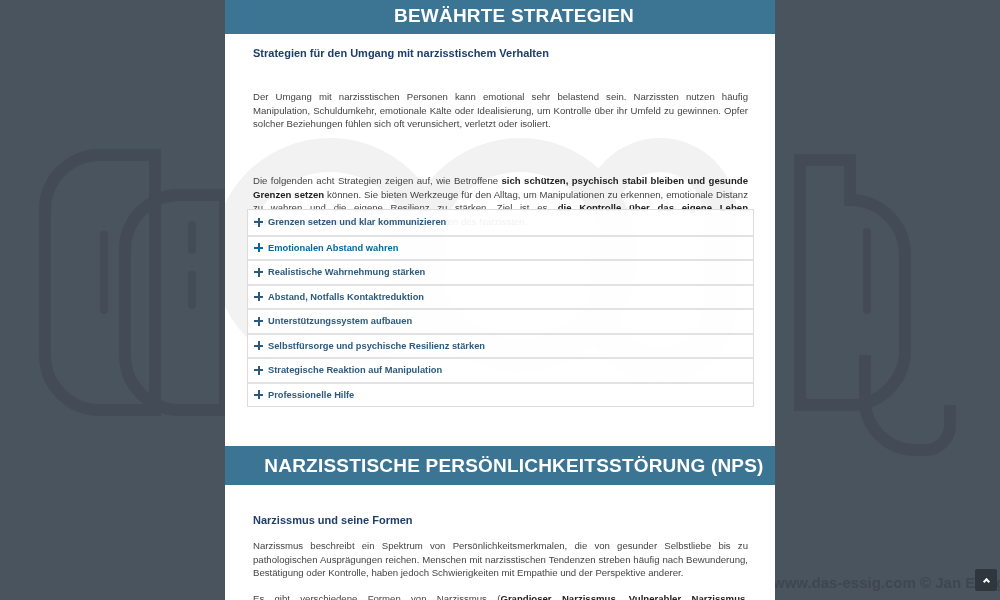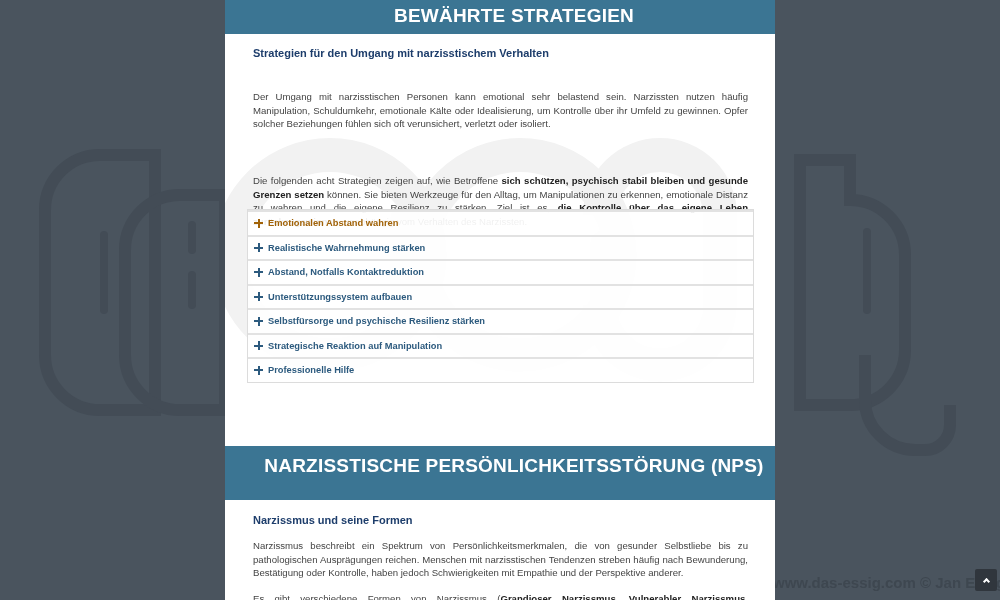--- a/index.html
+++ b/index.html
@@ -20,21 +20,21 @@
   .page-wm {
     position: absolute; left: -225px; top: 0; width: 1000px; height: 600px;
     pointer-events: none; z-index: 0;
   }
   .section-header {
     position: absolute; left: 0; width: 550px; background: #3b7593;
     color: #ffffff; text-align: center; font-weight: bold;
     font-size: 19px; letter-spacing: 0.2px; z-index: 2; padding-left: 28px;
   }
   .sh1 { top: 0; height: 34px; line-height: 31px; }
-  .sh2 { top: 446px; height: 54px; line-height: 39px; }
+  .sh2 { top: 446px; height: 39px; line-height: 39px; }
   .content { position: absolute; left: 28px; width: 495px; z-index: 2; }
   .sub-title {
     color: #1d3d6b; font-weight: bold; font-size: 11px;
   }
   .para {
     color: #444; font-size: 9.6px; line-height: 13.5px; text-align: justify;
   }
   .para b { color: #222; }
   .accordion {
     position: absolute; left: 22px; top: 209px; width: 507px; z-index: 2;
@@ -48,21 +48,21 @@
   .acc-item.sep { border-top: 2px solid #e2e2e2; }
   .plus {
     width: 9px; height: 9px; position: relative; margin-right: 5px; flex: none;
   }
   .plus::before, .plus::after {
     content: ""; position: absolute; background: currentColor;
   }
   .plus::before { left: 0; top: 3.5px; width: 9px; height: 2px; }
   .plus::after { left: 3.5px; top: 0; width: 2px; height: 9px; }
   .acc-item { color: #2c5a7e; }
-  .acc-item.active { color: #a16207; align-items: center; }
+  .acc-item.active { color: #0369a1; align-items: center; }
   .acc-label { font-size: 9.3px; font-weight: bold; }
   .footer-mark {
     position: absolute; left: 773px; top: 574px; color: #3e4750;
     font-size: 15px; font-weight: bold; z-index: 0; white-space: nowrap;
   }
   .to-top {
     position: absolute; left: 975px; top: 569px; width: 22px; height: 22px;
     background: #30363d; border-radius: 2px; z-index: 3; display: flex;
     align-items: center; justify-content: center; cursor: pointer;
   }
@@ -112,20 +112,24 @@
   <div class="content" style="top:90px;">
     <p class="para">Der Umgang mit narzisstischen Personen kann emotional sehr belastend sein. Narzissten nutzen häufig Manipulation, Schuldumkehr, emotionale Kälte oder Idealisierung, um Kontrolle über ihr Umfeld zu gewinnen. Opfer solcher Beziehungen fühlen sich oft verunsichert, verletzt oder isoliert.</p>
   </div>
   <div class="content" style="top:143px;margin-top:31px;">
     <p class="para">
       <span>Die folgenden acht Strategien zeigen auf, wie Betroffene </span><b>sich schützen, psychisch stabil bleiben und gesunde Grenzen setzen</b><span> können. Sie bieten Werkzeuge für den Alltag, um Manipulationen zu erkennen, emotionale Distanz zu wahren und die eigene Resilienz zu stärken. Ziel ist es, </span><b>die Kontrolle über das eigene Leben zurückzugewinnen</b><span>, unabhängig vom Verhalten des Narzissten.</span>
     </p>
   </div>
 
   <div class="accordion">
+    <div class="acc-item">
+      <span class="plus"></span>
+      <span class="acc-label">Grenzen setzen und klar kommunizieren</span>
+    </div>
     <div class="acc-item sep active">
       <span class="plus"></span>
       <span class="acc-label">Emotionalen Abstand wahren</span>
     </div>
     <div class="acc-item sep">
       <span class="plus"></span>
       <span class="acc-label">Realistische Wahrnehmung stärken</span>
     </div>
     <div class="acc-item sep">
       <span class="plus"></span>

